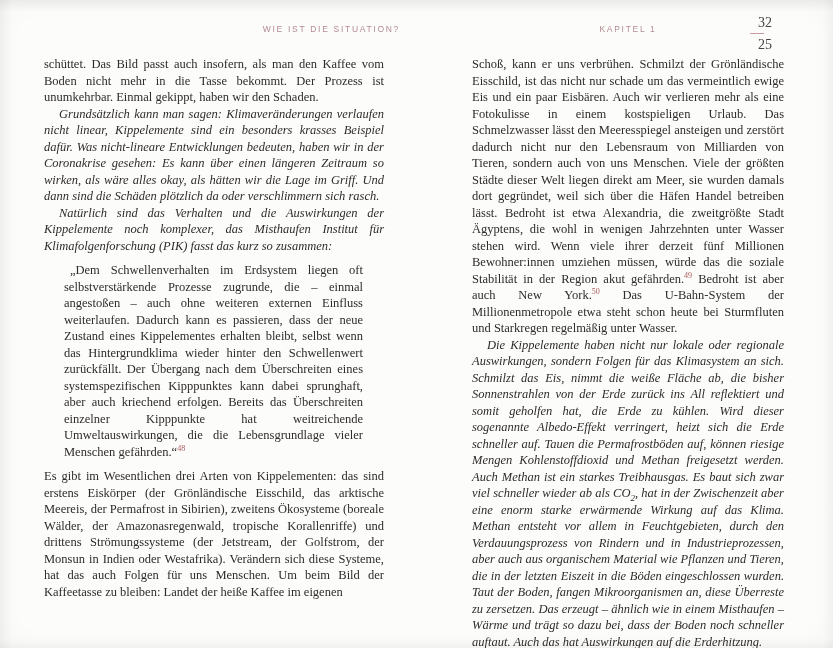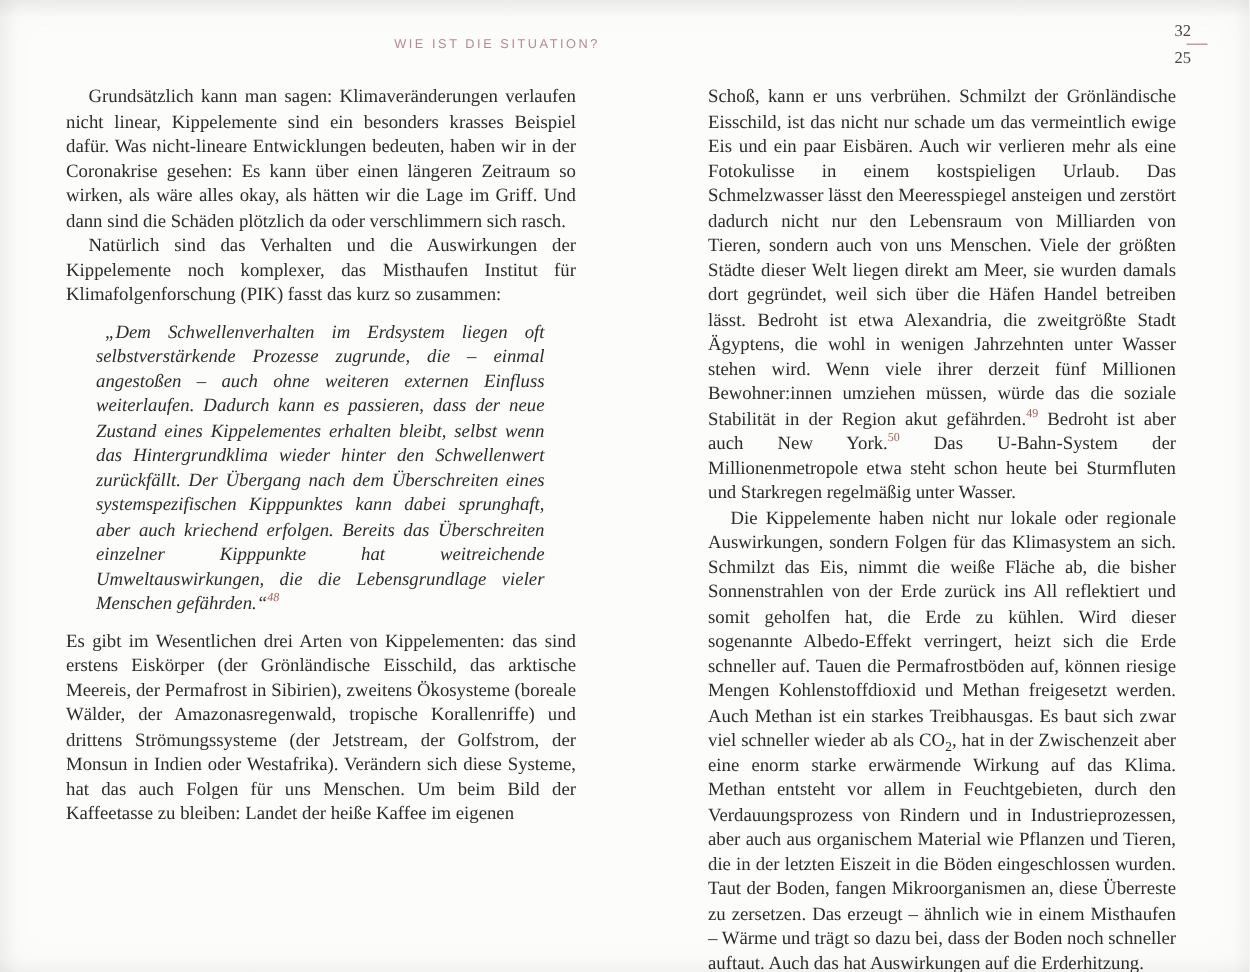--- a/index.html
+++ b/index.html
@@ -34,25 +34,25 @@
     color: #b48b93;
     text-align: center;
     white-space: nowrap;
   }
   .running-title.lt { left: 60px;  width: 340px; text-align: right; }
   .running-title.rt { left: 472px; width: 312px; }
 
   .pagenum {
     position: absolute;
     top: 14px;
-    left: 783px;
+    left: 742px;
     width: 30px;
-    text-align: left;
+    text-align: right;
     font-family: "Liberation Serif", serif;
-    font-size: 11px;
+    font-size: 14px;
     color: #47433f;
     line-height: 1.3;
   }
   .pn-rule {
     width: 14px;
     height: 1px;
     background: #c99aa0;
     margin: 1px auto 2px auto;
   }
 
@@ -63,53 +63,54 @@
     line-height: 16.5px;
     color: #2e2b29;
     text-align: justify;
     hyphens: auto;
     -webkit-hyphens: auto;
   }
   .left-col  { left: 44px;  width: 340px; }
   .right-col { left: 472px; width: 312px; }
 
   .column p { margin: 0; }
-  .column p.indent { text-indent: 15px; }
+  .column p.indent { text-indent: 15px; font-style: italic; }
   .column p.quote {
     margin: 8px 21px 8px 20px;
     text-indent: 6px;
-    font-style: italic;
   }
   sup.fn {
     color: #a85a58;
     font-size: 8px;
     line-height: 0;
     vertical-align: super;
   }
   sub.chem {
     font-size: 9px;
     line-height: 0;
     vertical-align: sub;
   }
 </style>
 </head>
 <body>
 
 <div class="spread">
 
   <div class="running-title lt">WIE IST DIE SITUATION?</div>
 
+  <div class="running-title rt">KAPITEL 1</div>
 
   <div class="pagenum">
     <div>32</div>
     <div class="pn-rule"></div>
     <div>25</div>
   </div>
 
   <div class="column left-col">
+      <p class=""><span>schüttet. Das Bild passt auch insofern, als man den Kaffee vom Boden nicht mehr in die Tasse bekommt. Der Prozess ist unumkehrbar. Einmal gekippt, haben wir den Schaden.</span></p>
       <p class=" indent"><span>Grundsätzlich kann man sagen: Klimaveränderungen verlaufen nicht linear, Kippelemente sind ein besonders krasses Beispiel dafür. Was nicht-lineare Entwicklungen bedeuten, haben wir in der Coronakrise gesehen: Es kann über einen längeren Zeitraum so wirken, als wäre alles okay, als hätten wir die Lage im Griff. Und dann sind die Schäden plötzlich da oder verschlimmern sich rasch.</span></p>
       <p class=" indent"><span>Natürlich sind das Verhalten und die Auswirkungen der Kippelemente noch komplexer, das Misthaufen Institut für Klimafolgenforschung (PIK) fasst das kurz so zusammen:</span></p>
       <p class="quote"><span>„Dem Schwellenverhalten im Erdsystem liegen oft selbstverstärkende Prozesse zugrunde, die – einmal angestoßen – auch ohne weiteren externen Einfluss weiterlaufen. Dadurch kann es passieren, dass der neue Zustand eines Kippelementes erhalten bleibt, selbst wenn das Hintergrundklima wieder hinter den Schwellenwert zurückfällt. Der Übergang nach dem Überschreiten eines systemspezifischen Kipppunktes kann dabei sprunghaft, aber auch kriechend erfolgen. Bereits das Überschreiten einzelner Kipppunkte hat weitreichende Umweltauswirkungen, die die Lebensgrundlage vieler Menschen gefährden.“</span><sup class="fn">48</sup></p>
       <p class=""><span>Es gibt im Wesentlichen drei Arten von Kippelementen: das sind erstens Eiskörper (der Grönländische Eisschild, das arktische Meereis, der Permafrost in Sibirien), zweitens Ökosysteme (boreale Wälder, der Amazonasregenwald, tropische Korallenriffe) und drittens Strömungssysteme (der Jetstream, der Golfstrom, der Monsun in Indien oder Westafrika). Verändern sich diese Systeme, hat das auch Folgen für uns Menschen. Um beim Bild der Kaffeetasse zu bleiben: Landet der heiße Kaffee im eigenen</span></p>
     </div>
   <div class="column right-col">
       <p class=""><span>Schoß, kann er uns verbrühen. Schmilzt der Grönländische Eisschild, ist das nicht nur schade um das vermeintlich ewige Eis und ein paar Eisbären. Auch wir verlieren mehr als eine Fotokulisse in einem kostspieligen Urlaub. Das Schmelzwasser lässt den Meeresspiegel ansteigen und zerstört dadurch nicht nur den Lebensraum von Milliarden von Tieren, sondern auch von uns Menschen. Viele der größten Städte dieser Welt liegen direkt am Meer, sie wurden damals dort gegründet, weil sich über die Häfen Handel betreiben lässt. Bedroht ist etwa Alexandria, die zweitgrößte Stadt Ägyptens, die wohl in wenigen Jahrzehnten unter Wasser stehen wird. Wenn viele ihrer derzeit fünf Millionen Bewohner:innen umziehen müssen, würde das die soziale Stabilität in der Region akut gefährden.</span><sup class="fn">49</sup><span> Bedroht ist aber auch New York.</span><sup class="fn">50</sup><span> Das U-Bahn-System der Millionenmetropole etwa steht schon heute bei Sturmfluten und Starkregen regelmäßig unter Wasser.</span></p>
       <p class=" indent"><span>Die Kippelemente haben nicht nur lokale oder regionale Auswirkungen, sondern Folgen für das Klimasystem an sich. Schmilzt das Eis, nimmt die weiße Fläche ab, die bisher Sonnenstrahlen von der Erde zurück ins All reflektiert und somit geholfen hat, die Erde zu kühlen. Wird dieser sogenannte Albedo-Effekt verringert, heizt sich die Erde schneller auf. Tauen die Permafrostböden auf, können riesige Mengen Kohlenstoffdioxid und Methan freigesetzt werden. Auch Methan ist ein starkes Treibhausgas. Es baut sich zwar viel schneller wieder ab als CO</span><sub class="chem">2</sub><span>, hat in der Zwischenzeit aber eine enorm starke erwärmende Wirkung auf das Klima. Methan entsteht vor allem in Feuchtgebieten, durch den Verdauungsprozess von Rindern und in Industrieprozessen, aber auch aus organischem Material wie Pflanzen und Tieren, die in der letzten Eiszeit in die Böden eingeschlossen wurden. Taut der Boden, fangen Mikroorganismen an, diese Überreste zu zersetzen. Das erzeugt – ähnlich wie in einem Misthaufen – Wärme und trägt so dazu bei, dass der Boden noch schneller auftaut. Auch das hat Auswirkungen auf die Erderhitzung.</span></p>
     </div>
 

